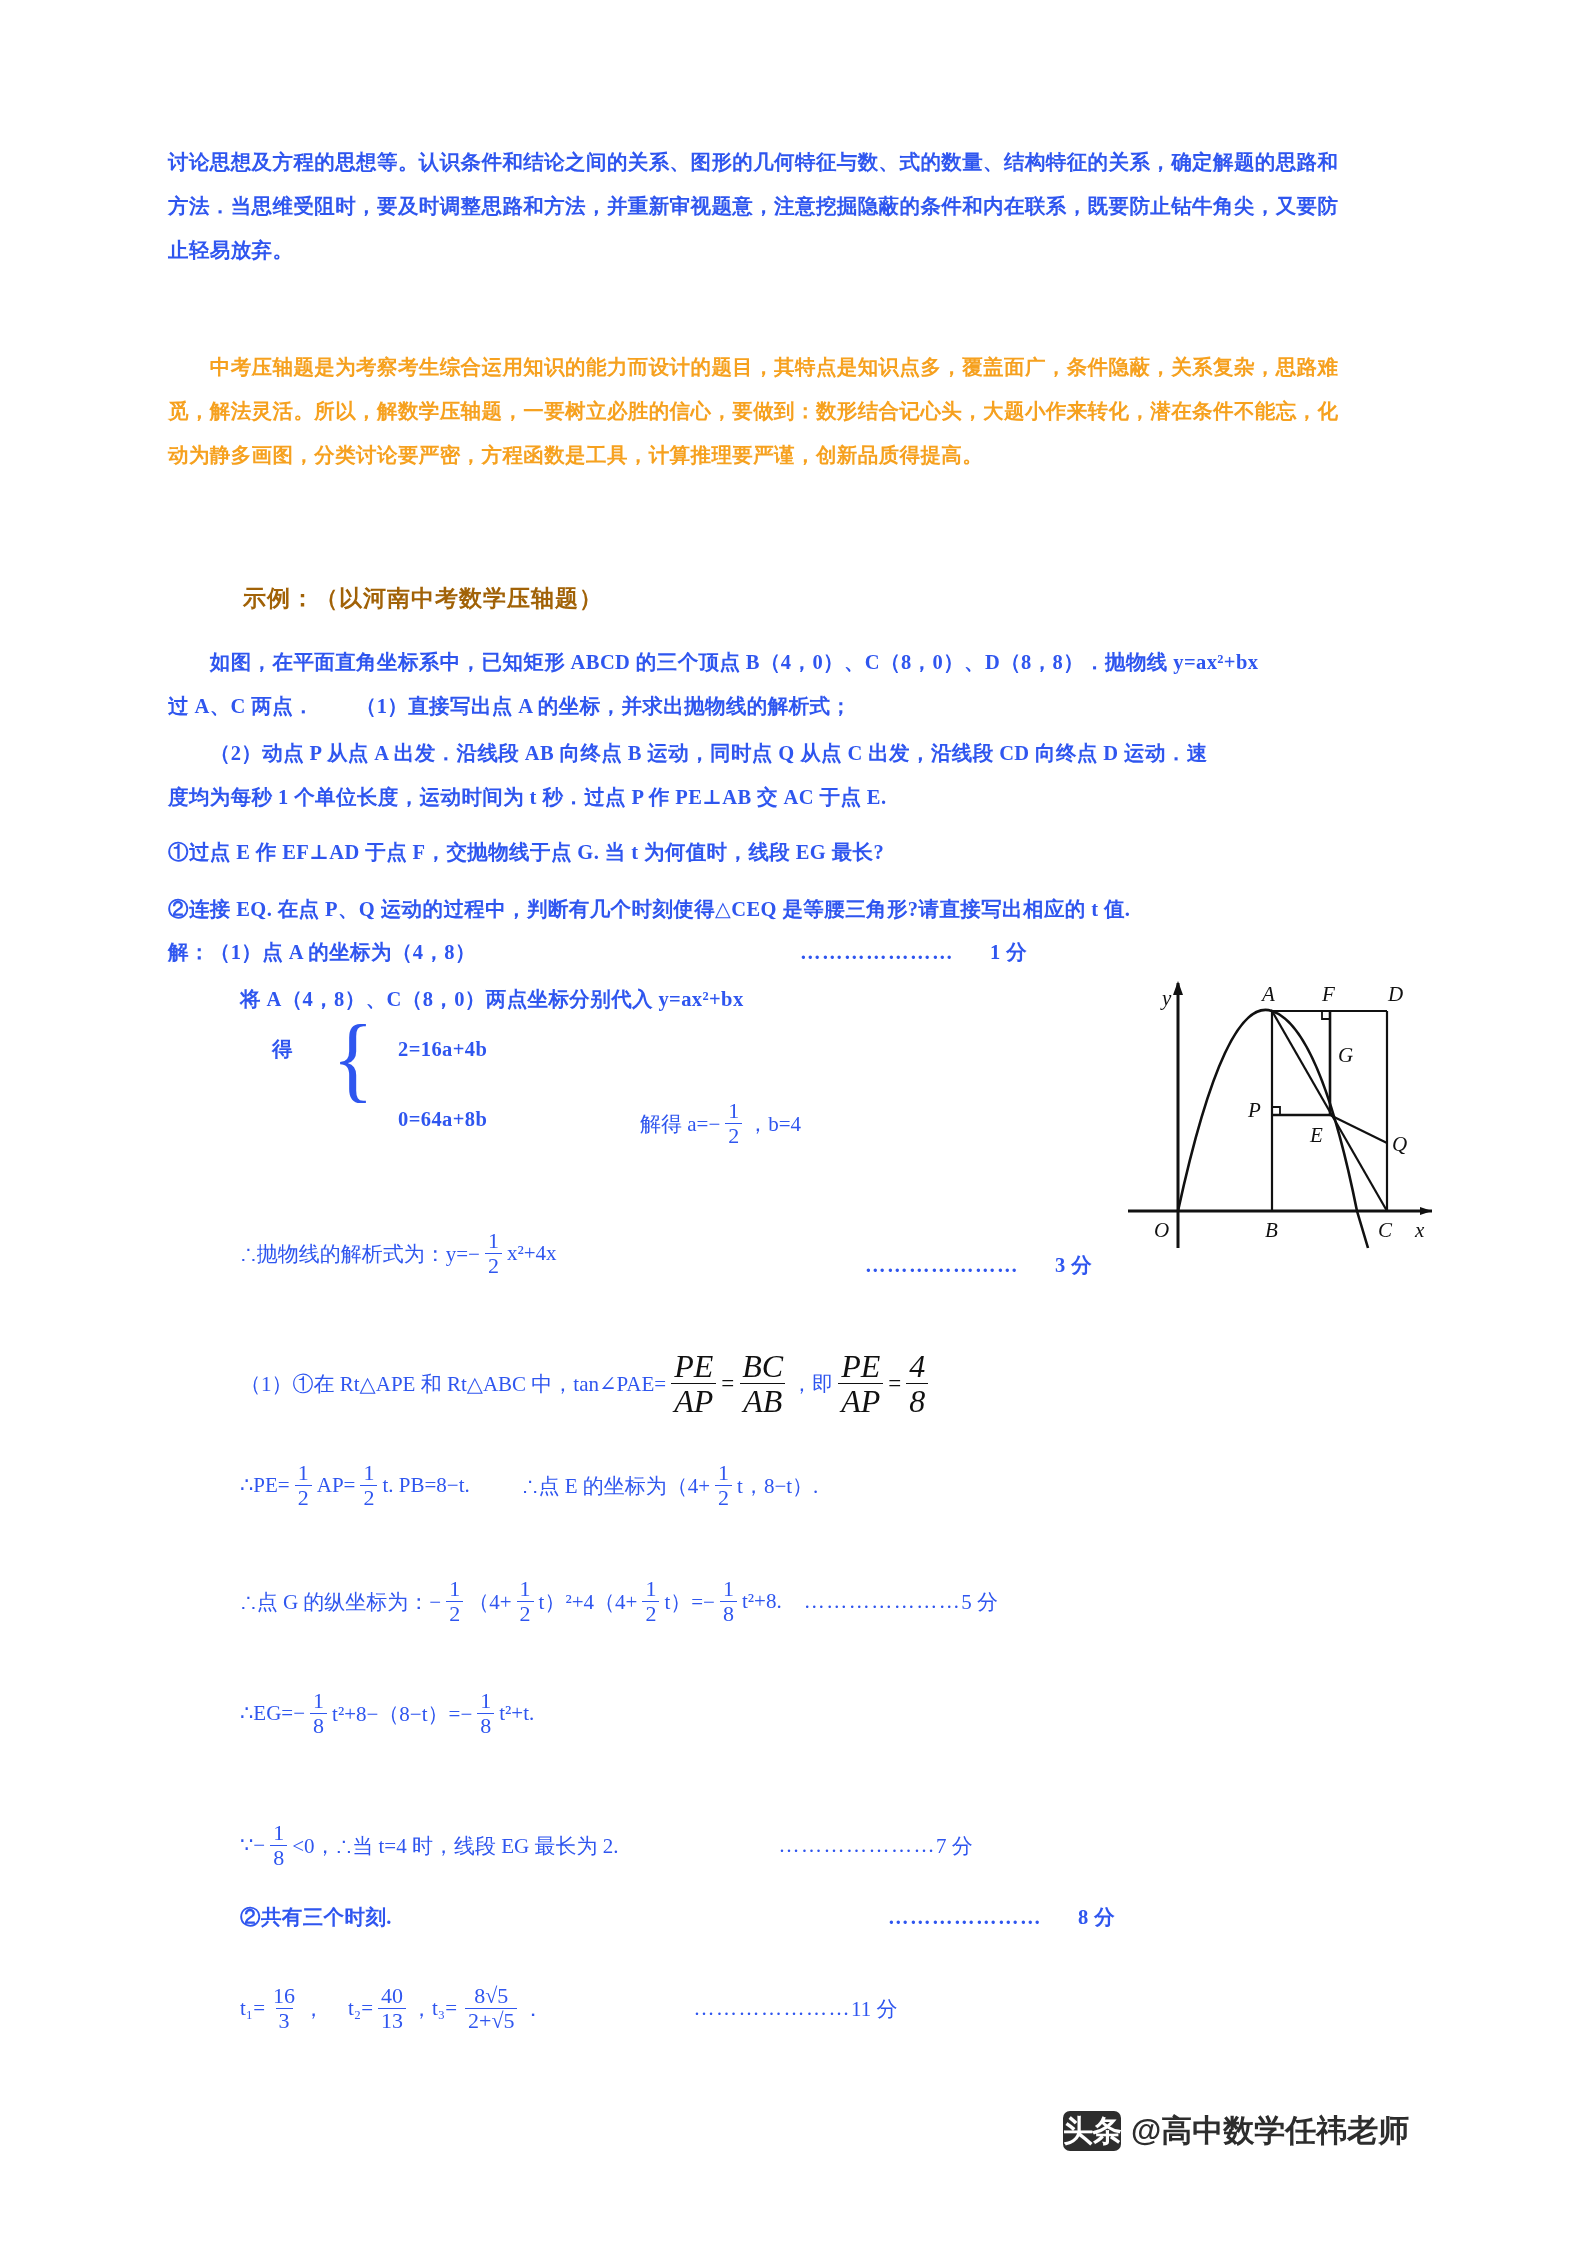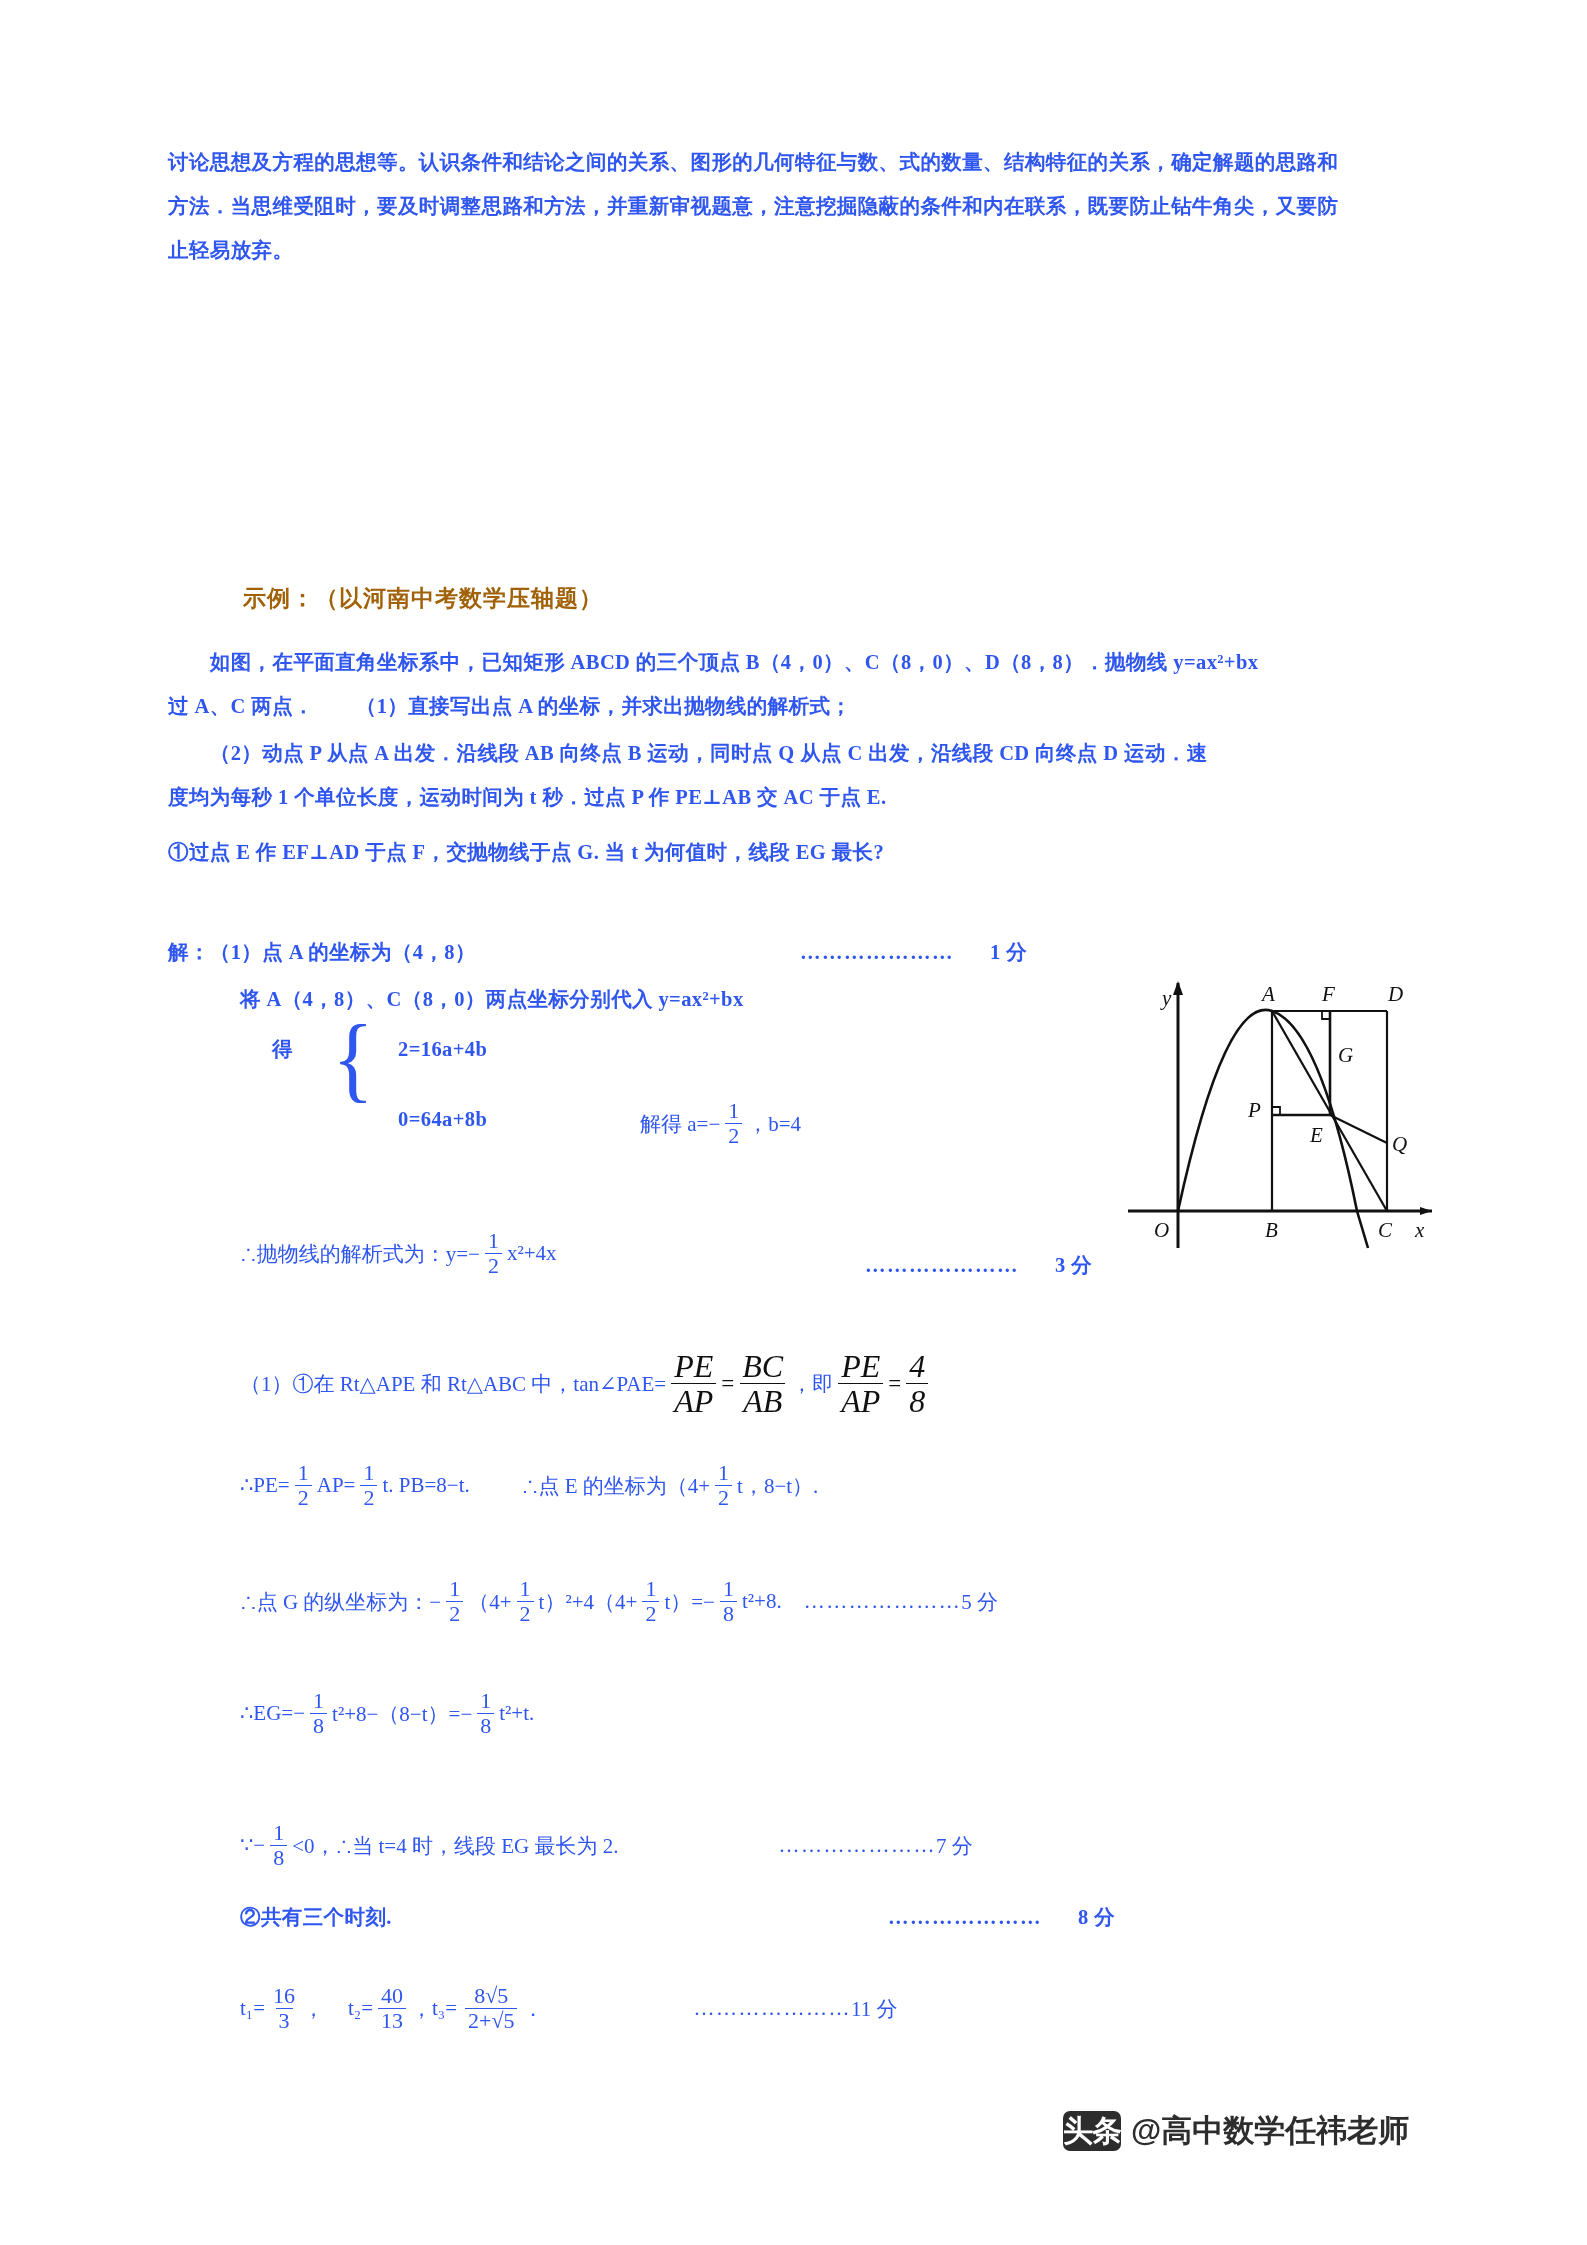--- a/index.html
+++ b/index.html
@@ -73,28 +73,30 @@
   }
 </style>
 </head>
 <body>
 
 <div class="page">
   <div class="sheet">
 
     <div class="para bluebody" style="left:168px;top:140px;width:1180px;">讨论思想及方程的思想等。认识条件和结论之间的关系、图形的几何特征与数、式的数量、结构特征的关系，确定解题的思路和方法．当思维受阻时，要及时调整思路和方法，并重新审视题意，注意挖掘隐蔽的条件和内在联系，既要防止钻牛角尖，又要防止轻易放弃。</div>
 
+    <div class="para orangebody" style="left:168px;top:345px;width:1182px;">　　中考压轴题是为考察考生综合运用知识的能力而设计的题目，其特点是知识点多，覆盖面广，条件隐蔽，关系复杂，思路难觅，解法灵活。所以，解数学压轴题，一要树立必胜的信心，要做到：数形结合记心头，大题小作来转化，潜在条件不能忘，化动为静多画图，分类讨论要严密，方程函数是工具，计算推理要严谨，创新品质得提高。</div>
 
     <div class="section-title" style="left:243px;top:583px;">示例：（以河南中考数学压轴题）</div>
 
     <div class="para bluebody" style="left:168px;top:640px;width:1190px;line-height:44px;">　　如图，在平面直角坐标系中，已知矩形 ABCD 的三个顶点 B（4，0）、C（8，0）、D（8，8）．抛物线 y=ax²+bx</div>
     <div class="para bluebody" style="left:168px;top:684px;width:1190px;line-height:44px;">过 A、C 两点．　　（1）直接写出点 A 的坐标，并求出抛物线的解析式；</div>
     <div class="para bluebody" style="left:168px;top:731px;width:1190px;line-height:44px;">　　（2）动点 P 从点 A 出发．沿线段 AB 向终点 B 运动，同时点 Q 从点 C 出发，沿线段 CD 向终点 D 运动．速</div>
     <div class="para bluebody" style="left:168px;top:775px;width:1190px;line-height:44px;">度均为每秒 1 个单位长度，运动时间为 t 秒．过点 P 作 PE⊥AB 交 AC 于点 E.</div>
     <div class="para bluebody" style="left:168px;top:830px;width:1190px;line-height:44px;">①过点 E 作 EF⊥AD 于点 F，交抛物线于点 G. 当 t 为何值时，线段 EG 最长?</div>
+    <div class="para bluebody" style="left:168px;top:887px;width:1190px;line-height:44px;">②连接 EQ. 在点 P、Q 运动的过程中，判断有几个时刻使得△CEQ 是等腰三角形?请直接写出相应的 t 值.</div>
 
     <div class="para bluebody" style="left:168px;top:930px;">解：（1）点 A 的坐标为（4，8）</div>
     <div class="para bluebody dots" style="left:800px;top:930px;">…………………</div>
     <div class="para bluebody" style="left:990px;top:930px;">1 分</div>
 
     <div class="para bluebody" style="left:240px;top:977px;">将 A（4，8）、C（8，0）两点坐标分别代入 y=ax²+bx</div>
 
     <div class="para bluebody" style="left:272px;top:1027px;">得</div>
 
     <div class="brace" style="left:330px;top:1010px;">{</div>

